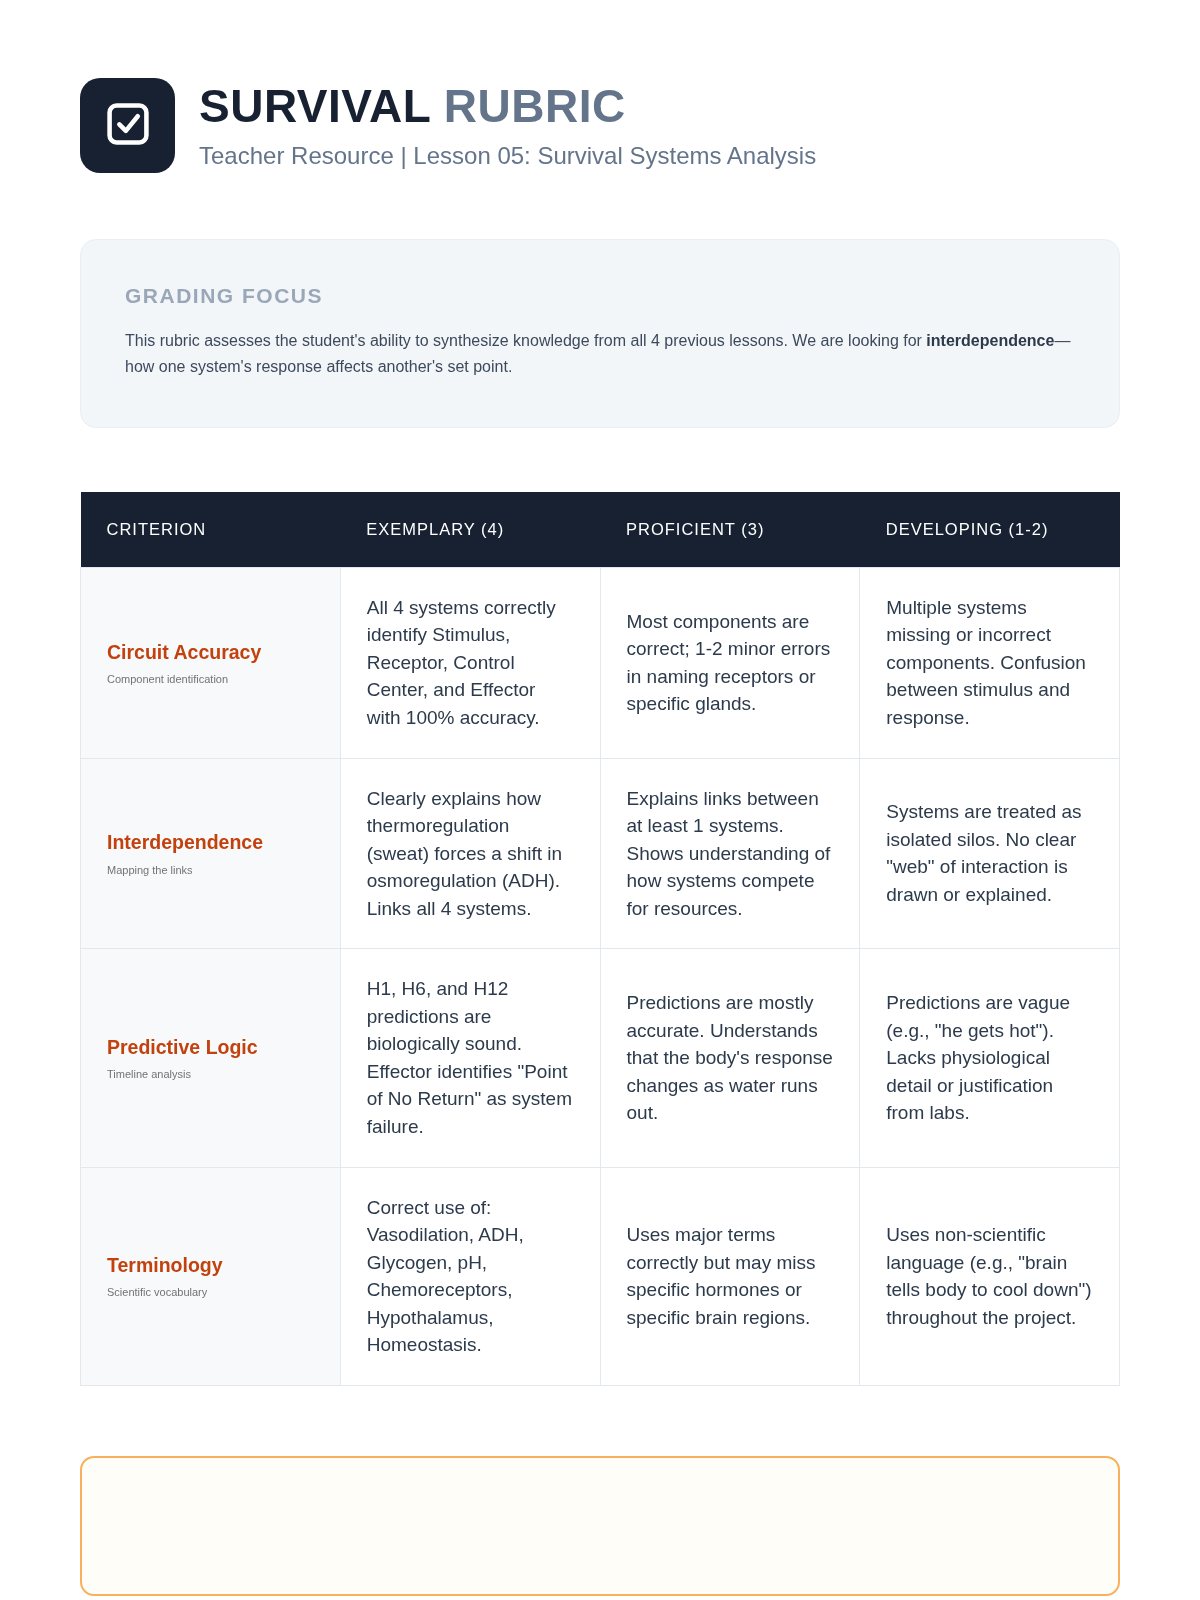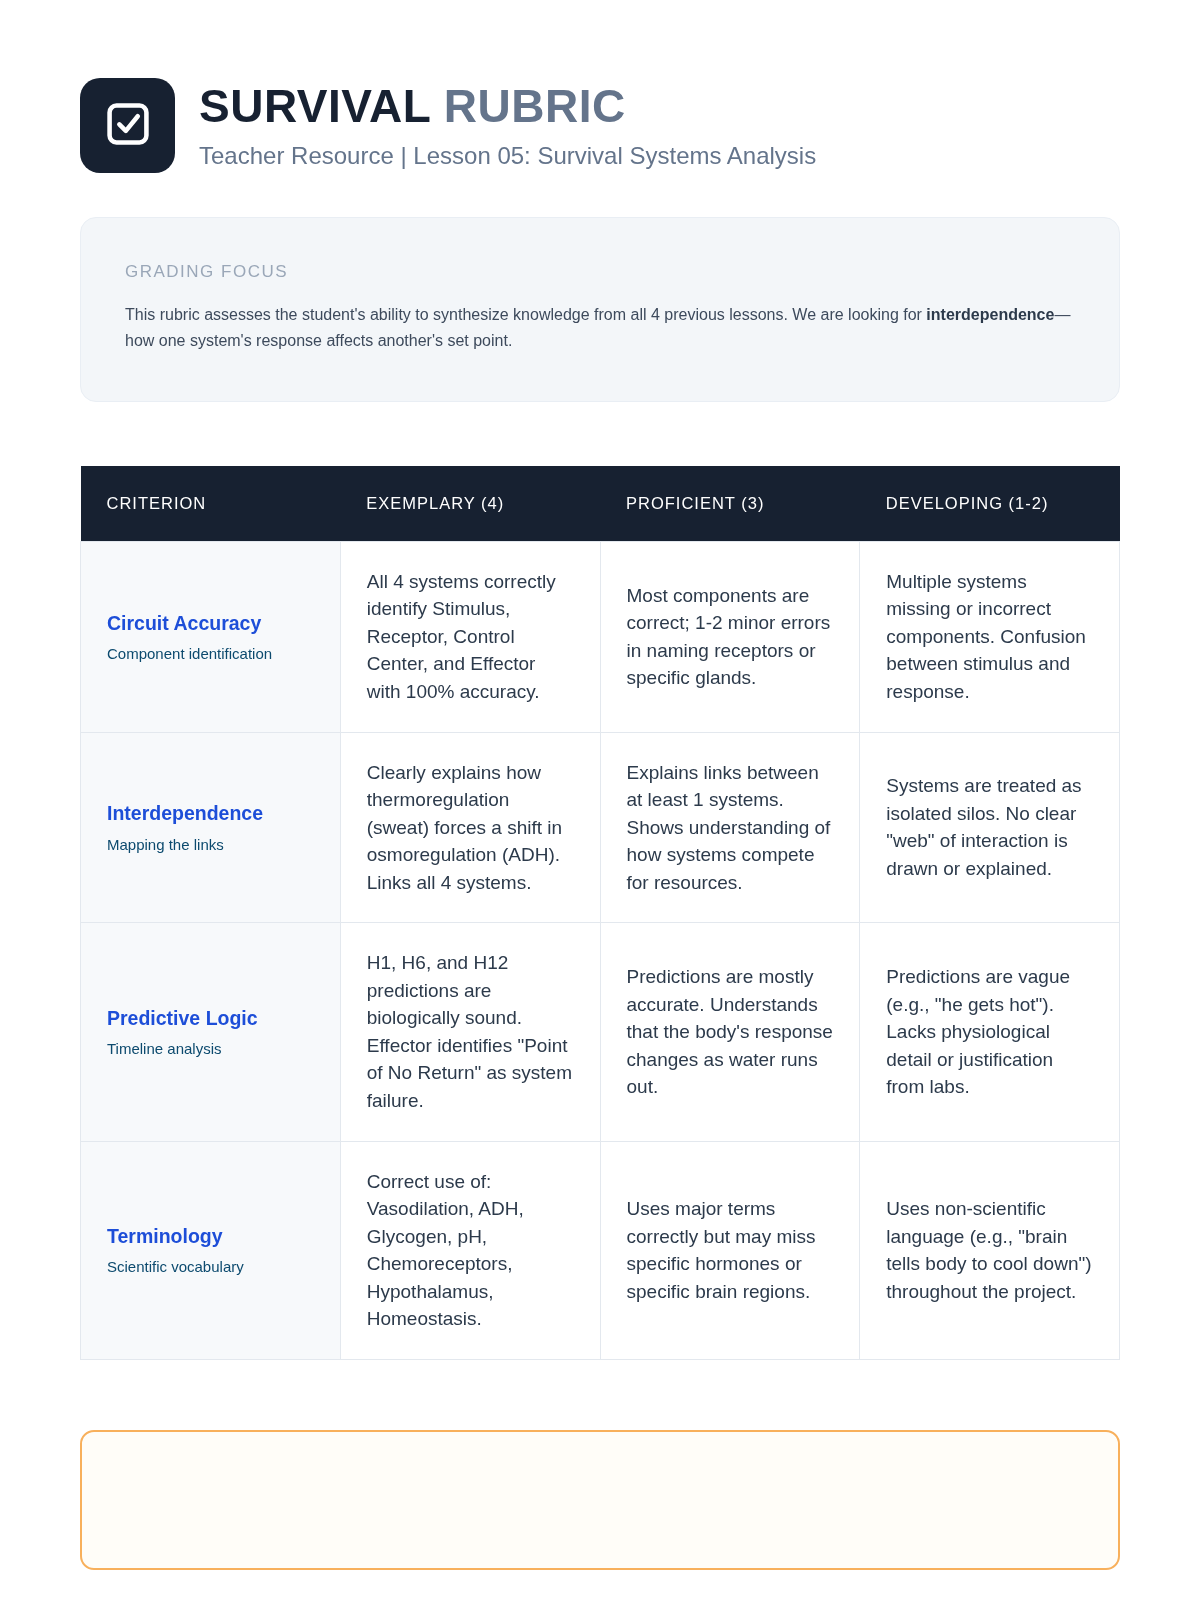--- a/index.html
+++ b/index.html
@@ -7,42 +7,42 @@
   body {
     height: 1600px;
     overflow: hidden;
     background: #ffffff;
     font-family: "Liberation Sans", sans-serif;
     color: #2c3a4b;
   }
   .page { padding: 78px 80px 0 80px; }
 
   
-  .header { display: flex; align-items: center; gap: 24px; margin-bottom: 44px; }
+  .header { display: flex; align-items: center; gap: 24px; margin-bottom: 66px; }
   .logo {
     width: 95px; height: 95px; flex: 0 0 95px;
     background: var(--navy, #172131);
     border-radius: 20px;
     display: flex; align-items: center; justify-content: center;
   }
   .logo svg { width: 52px; height: 52px; }
   .title { font-size: 46px; font-weight: bold; letter-spacing: 0.5px; color: var(--navy, #1b2638); line-height: 1.1; }
   .title .accent { color: var(--slate, #64748b); }
   .subtitle { font-size: 24px; color: var(--slate, #64748b); margin-top: 10px; text-align: right; }
 
   
   .focus-card {
     background: #f3f6f9;
     border: 1px solid #e9eef4;
     border-radius: 16px;
     padding: 44px 44px 46px 44px;
     margin-bottom: 64px;
   }
   .focus-label {
-    font-size: 17px; font-weight: normal; letter-spacing: 1.5px;
+    font-size: 21px; font-weight: bold; letter-spacing: 1.5px;
     color: #9aa7b8; margin-bottom: 20px;
   }
   .focus-text { font-size: 16px; line-height: 1.65; color: #3d4a5c; max-width: 960px; }
   .focus-text b { color: #2c3a4b; }
 
   
   table.rubric {
     width: 100%;
     border-collapse: collapse;
     table-layout: fixed;
@@ -59,22 +59,22 @@
   table.rubric td {
     border: 1px solid #e3e8ee;
     padding: 26px 26px;
     font-size: 19px;
     line-height: 1.45;
     color: #2c3a4b;
     vertical-align: middle;
     background: #ffffff;
   }
   table.rubric td.crit { background: #f7f9fb; }
-  .crit-title { font-weight: bold; font-size: 19.5px; color: #1d4ed8; margin-bottom: 6px; }
-  .crit-sub { font-size: 15px; color: #0c4a6e; }
+  .crit-title { font-weight: bold; font-size: 19.5px; color: #c2410c; margin-bottom: 6px; }
+  .crit-sub { font-size: 11px; color: #737373; }
 
   
   .note-card {
     margin-top: 70px;
     border: 2px solid var(--accent_amber, #f8b05c);
     border-radius: 14px;
     background: #fffdf8;
     height: 140px;
   }
 </style>

